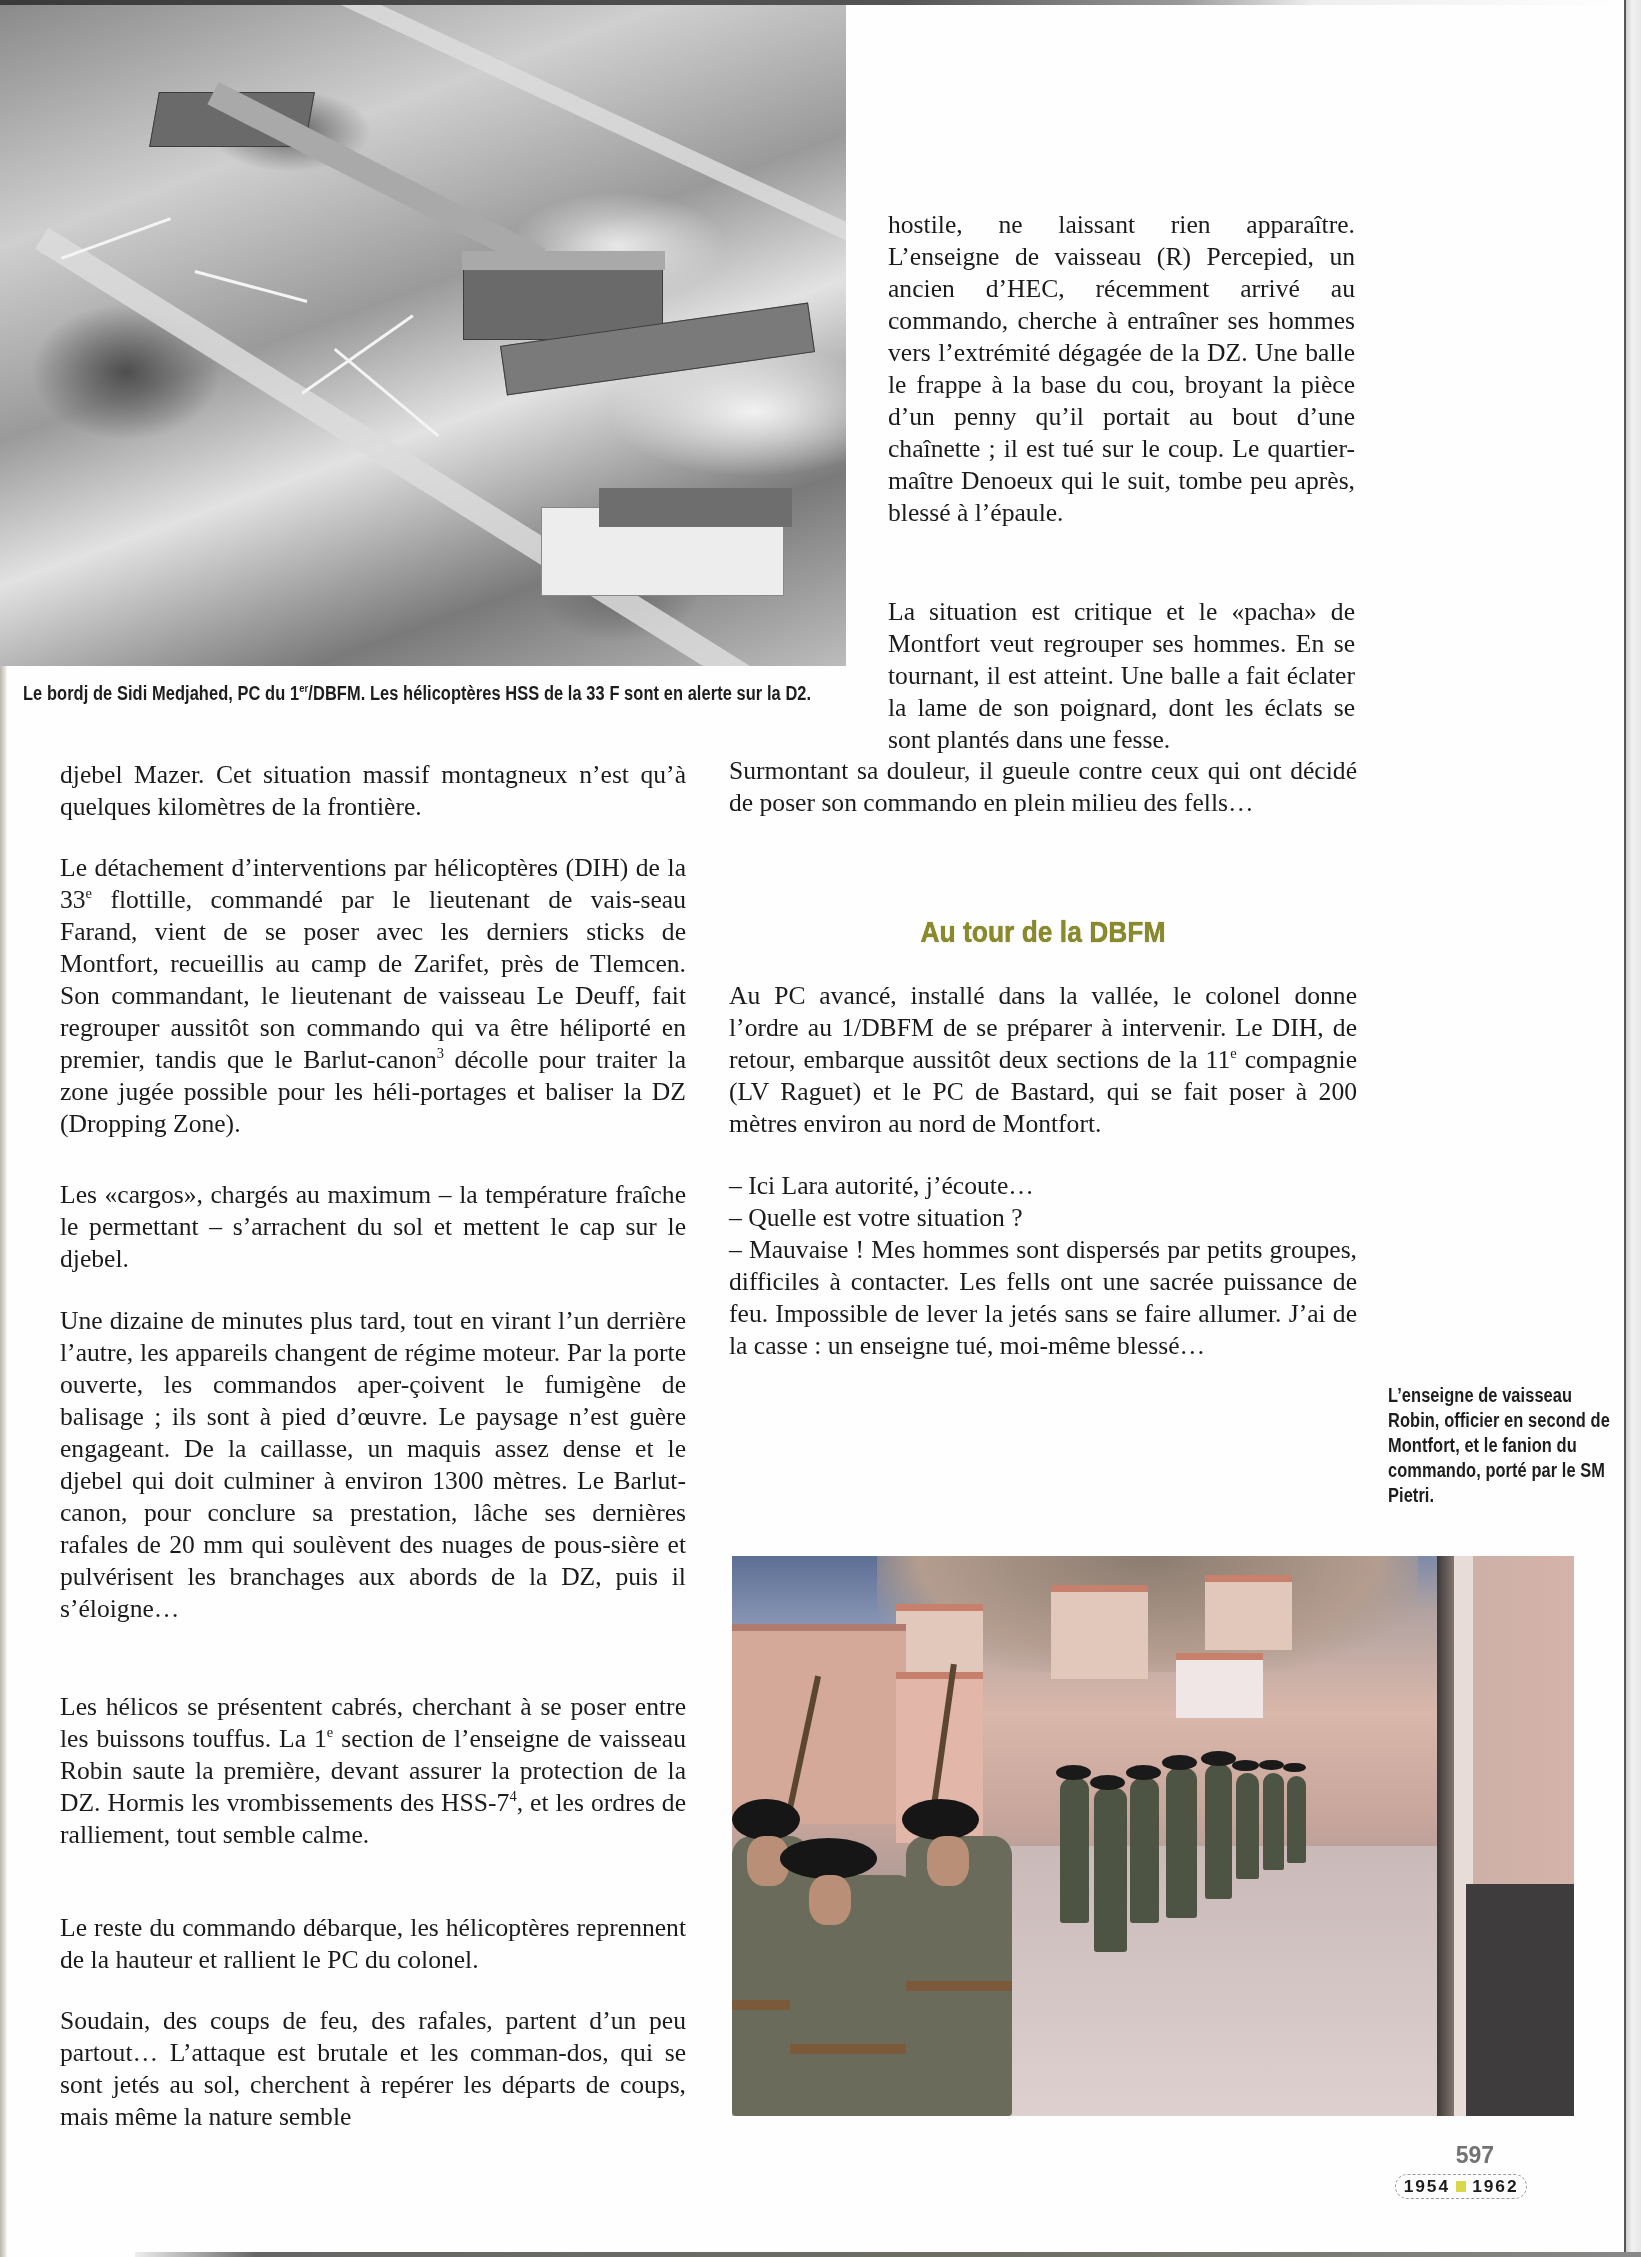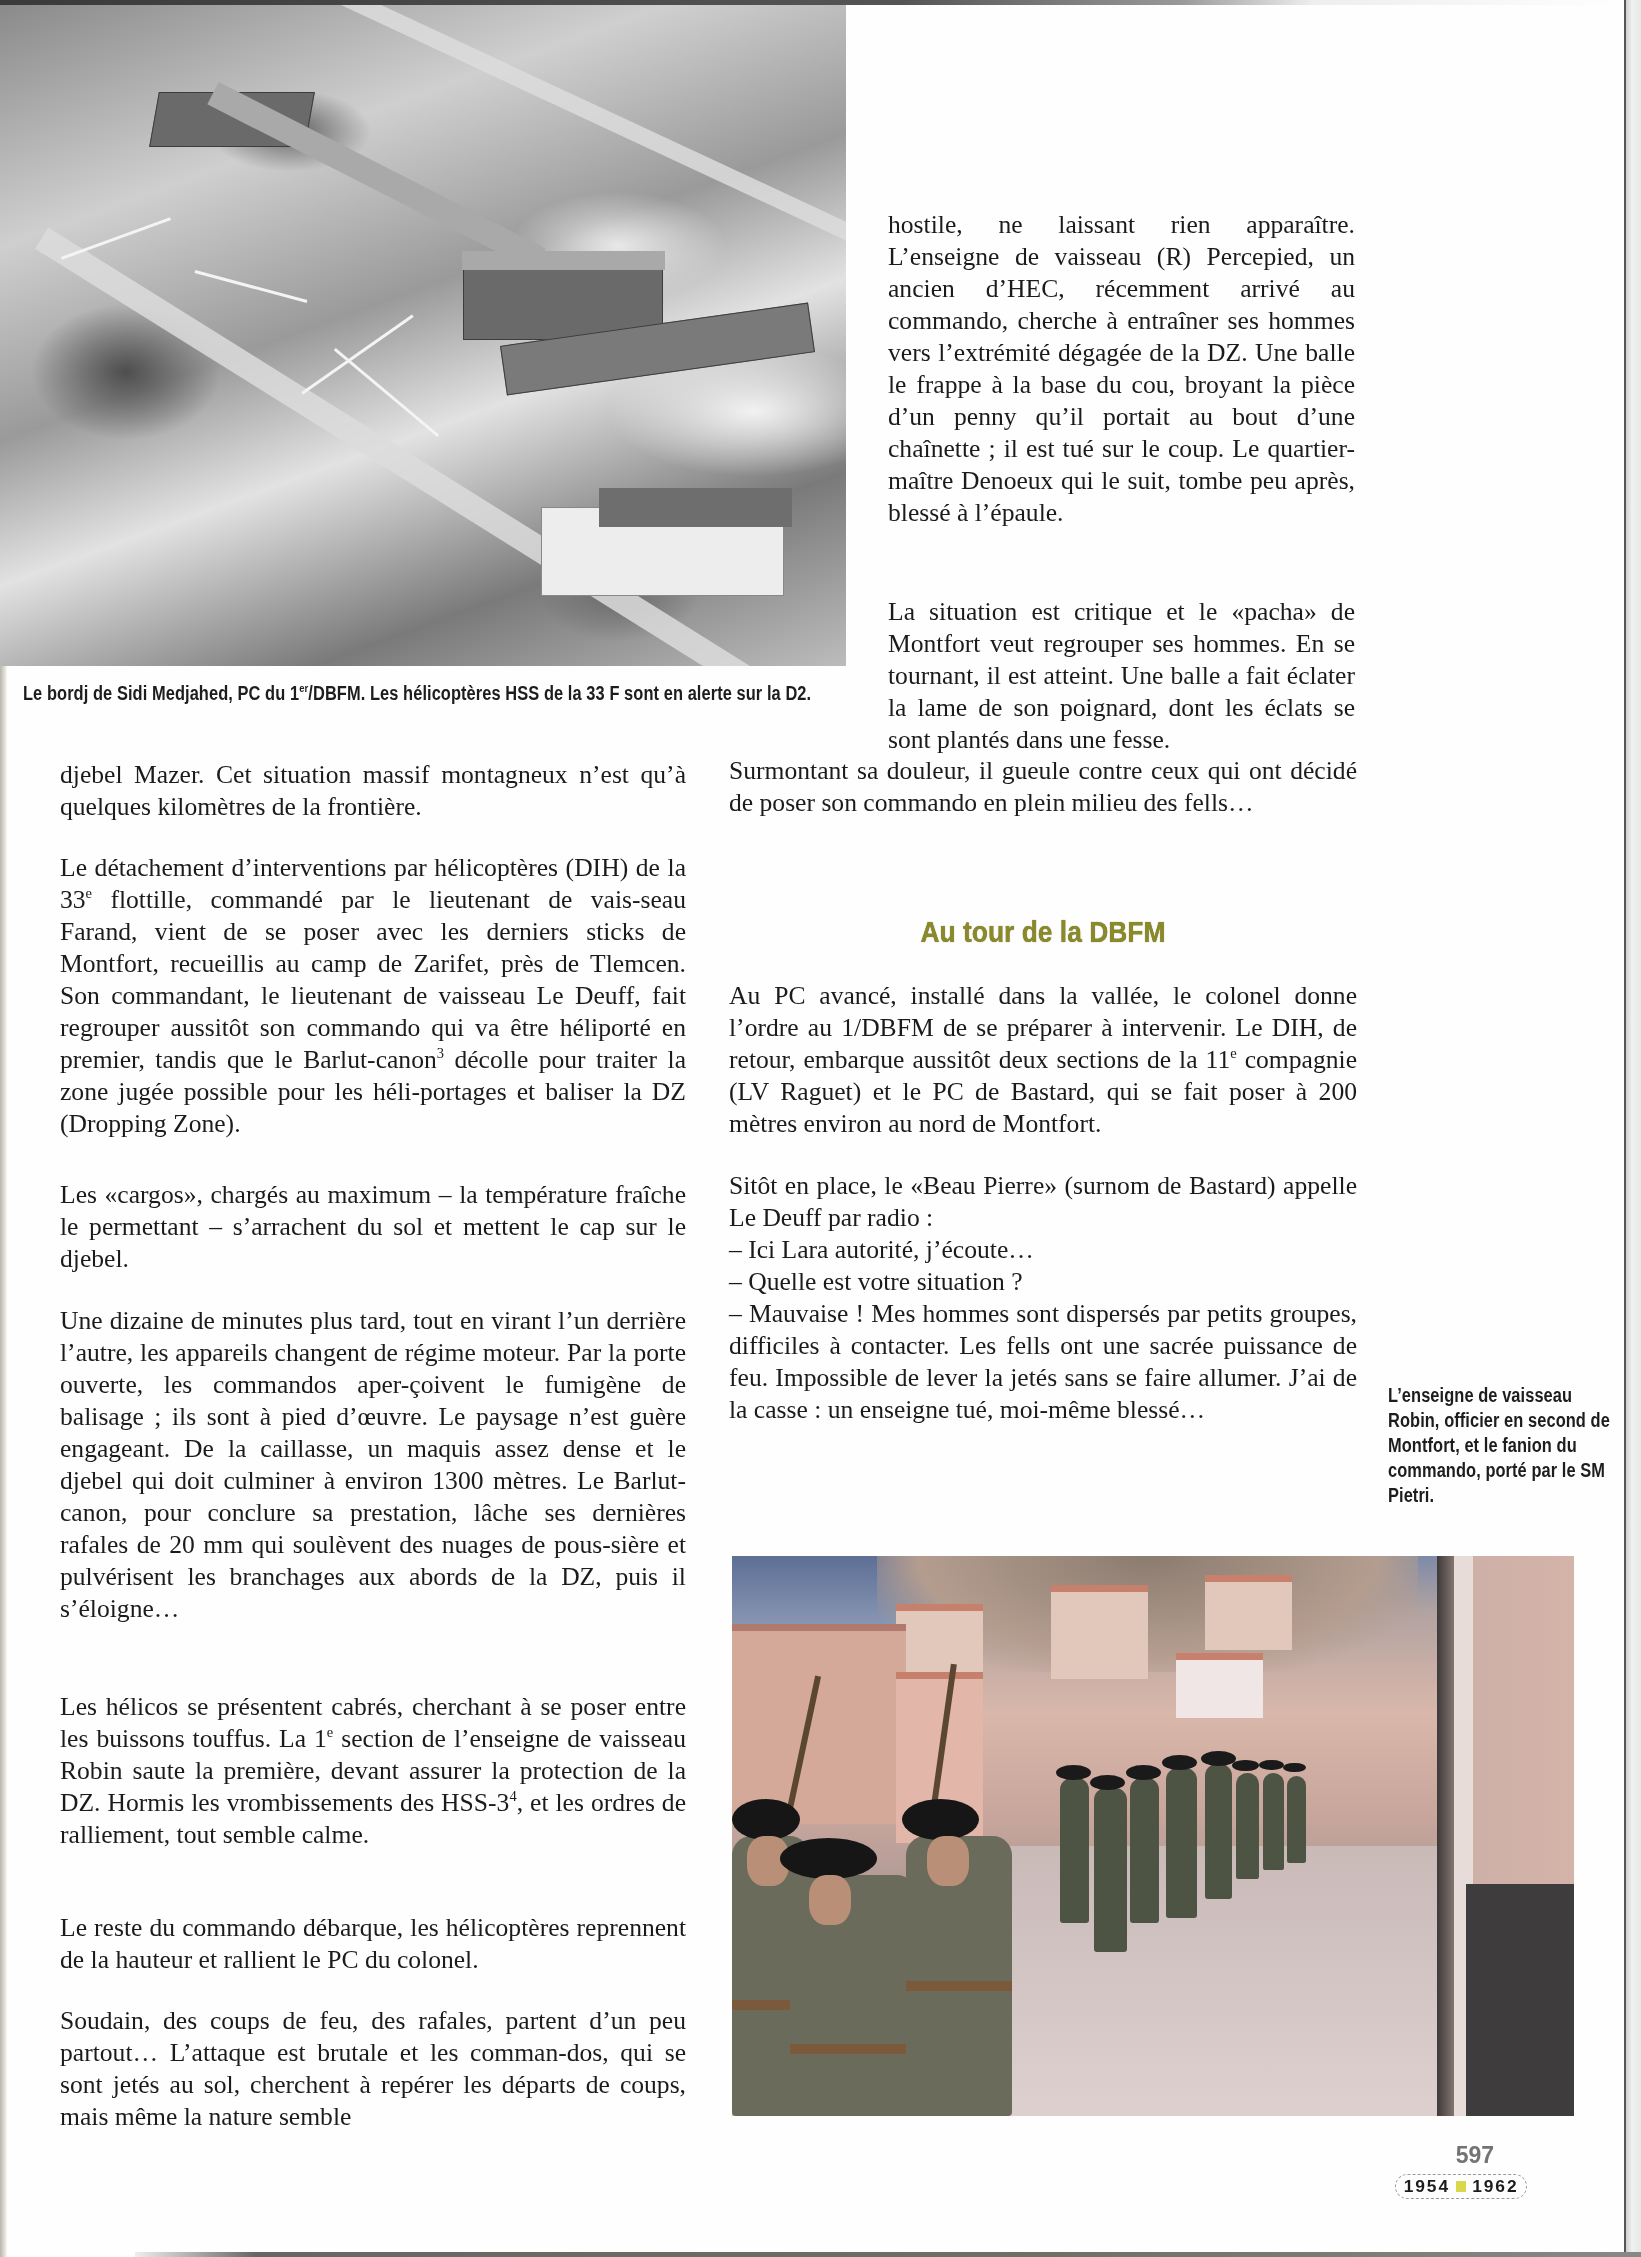--- a/index.html
+++ b/index.html
@@ -161,32 +161,31 @@
 <div class="para" style="left:729px;top:755px;width:628px;">Surmontant sa douleur, il gueule contre ceux qui ont décidé de poser son commando en plein milieu des fells…</div>
 
 <div class="para col-left" style="top:759px;">djebel Mazer. Cet situation massif montagneux n’est qu’à quelques kilomètres de la frontière.</div>
 
 <div class="para col-left" style="top:852px;"><span>Le détachement d’interventions par hélicoptères (DIH) de la 33</span><sup>e</sup><span> flottille, commandé par le lieutenant de vais-seau Farand, vient de se poser avec les derniers sticks de Montfort, recueillis au camp de Zarifet, près de Tlemcen. Son commandant, le lieutenant de vaisseau Le Deuff, fait regrouper aussitôt son commando qui va être héliporté en premier, tandis que le Barlut-canon</span><sup>3</sup><span> décolle pour traiter la zone jugée possible pour les héli-portages et baliser la DZ (Dropping Zone).</span></div>
 
 <div class="para col-left" style="top:1179px;">Les «cargos», chargés au maximum – la température fraîche le permettant – s’arrachent du sol et mettent le cap sur le djebel.</div>
 
 <div class="para col-left" style="top:1305px;">Une dizaine de minutes plus tard, tout en virant l’un derrière l’autre, les appareils changent de régime moteur. Par la porte ouverte, les commandos aper-çoivent le fumigène de balisage ; ils sont à pied d’œuvre. Le paysage n’est guère engageant. De la caillasse, un maquis assez dense et le djebel qui doit culminer à environ 1300 mètres. Le Barlut-canon, pour conclure sa prestation, lâche ses dernières rafales de 20 mm qui soulèvent des nuages de pous-sière et pulvérisent les branchages aux abords de la DZ, puis il s’éloigne…</div>
 
-<div class="para col-left" style="top:1691px;"><span>Les hélicos se présentent cabrés, cherchant à se poser entre les buissons touffus. La 1</span><sup>e</sup><span> section de l’enseigne de vaisseau Robin saute la première, devant assurer la protection de la DZ. Hormis les vrombissements des HSS-3</span><sup>4</sup><span>, et les ordres de ralliement, tout semble calme.</span></div>
+<div class="para col-left" style="top:1691px;"><span>Les hélicos se présentent cabrés, cherchant à se poser entre les buissons touffus. La 1</span><sup>e</sup><span> section de l’enseigne de vaisseau Robin saute la première, devant assurer la protection de la DZ. Hormis les vrombissements des HSS-7</span><sup>4</sup><span>, et les ordres de ralliement, tout semble calme.</span></div>
 
 <div class="para col-left" style="top:1912px;">Le reste du commando débarque, les hélicoptères reprennent de la hauteur et rallient le PC du colonel.</div>
 
 <div class="para col-left" style="top:2005px;">Soudain, des coups de feu, des rafales, partent d’un peu partout… L’attaque est brutale et les comman-dos, qui se sont jetés au sol, cherchent à repérer les départs de coups, mais même la nature semble</div>
 
 <div class="section-heading">Au tour de la DBFM</div>
 
 <div class="para col-right" style="top:980px;"><span>Au PC avancé, installé dans la vallée, le colonel donne l’ordre au 1/DBFM de se préparer à intervenir. Le DIH, de retour, embarque aussitôt deux sections de la 11</span><sup>e</sup><span> compagnie (LV Raguet) et le PC de Bastard, qui se fait poser à 200 mètres environ au nord de Montfort.</span></div>
 
 <div class="para col-right" style="top:1170px;">
-  <span class="dialogue-line">Sitôt en place, le «Beau Pierre» (surnom de Bastard) appelle Le Deuff par radio :</span>
   <span class="dialogue-line">– Ici Lara autorité, j’écoute…</span>
   <span class="dialogue-line">– Quelle est votre situation ?</span>
   <span class="dialogue-line" style="text-align:justify;text-align-last:left;">– Mauvaise ! Mes hommes sont dispersés par petits groupes, difficiles à contacter. Les fells ont une sacrée puissance de feu. Impossible de lever la jetés sans se faire allumer. J’ai de la casse : un enseigne tué, moi-même blessé…</span>
 </div>
 
 <div class="caption caption-side">L’enseigne de vaisseau Robin, officier en second de Montfort, et le fanion du commando, porté par le SM Pietri.</div>
 
 <div class="photo photo-parade" title="Colour photo of commando troops marching in a town street">
   <div class="parade-sky"></div>
   <div class="parade-hill"></div>

